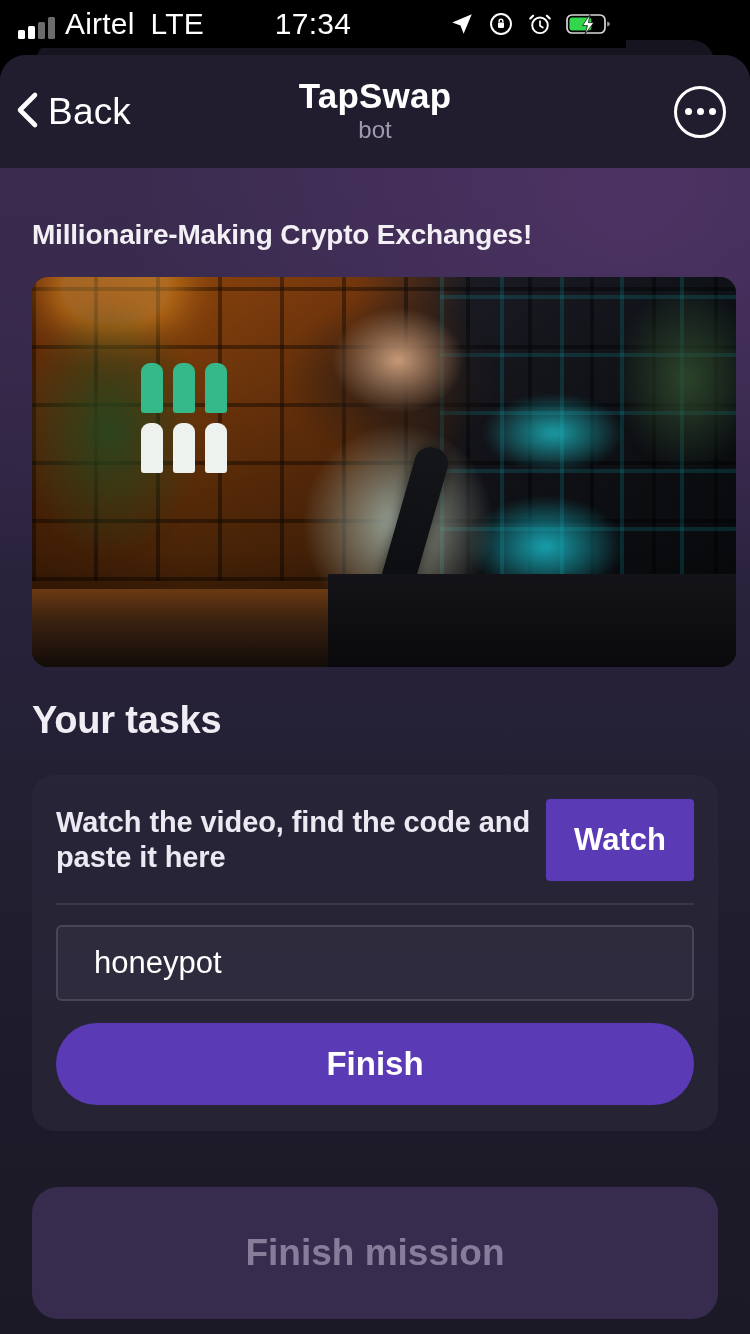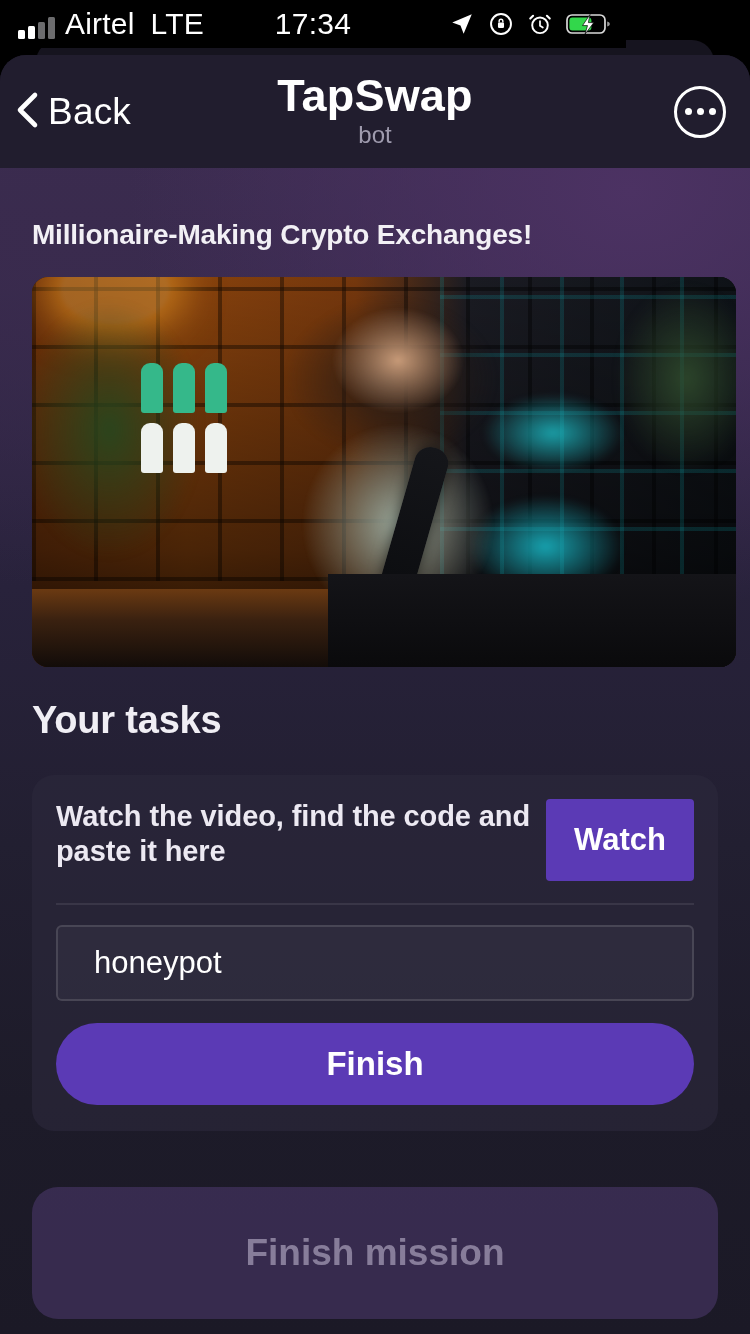--- a/index.html
+++ b/index.html
@@ -47,21 +47,21 @@
     background:#211d2e;
     display:flex; align-items:center; justify-content:center;
   }
   .back{
     position:absolute; left:14px; top:50%; transform:translateY(-50%);
     display:flex; align-items:flex-start; gap:8px; color:#fff; cursor:pointer;
   }
   .back .chev{ width:26px; height:38px; display:block; }
   .back-label{ font-size:37px; font-weight:400; letter-spacing:.2px; }
   .htitle{ text-align:center; line-height:1.04; margin-top:-2px; }
-  .htitle .t1{ font-size:45px; font-weight:700; color:#fff; letter-spacing:.2px; }
+  .htitle .t1{ font-size:35px; font-weight:700; color:#fff; letter-spacing:.2px; }
   .htitle .t2{ font-size:24px; font-weight:400; color:#9f9bae; margin-top:3px; }
   .more{
     position:absolute; right:24px; top:50%; transform:translateY(-50%);
     width:52px; height:52px; border:3px solid #fff; border-radius:50%;
     display:flex; align-items:center; justify-content:center; gap:5px; cursor:pointer;
   }
   .more i{ width:7px; height:7px; border-radius:50%; background:#fff; display:block; }
 
   
   .content{
@@ -134,21 +134,21 @@
     background:linear-gradient(180deg, #141418 0%, #0a0a0c 100%); }
 
   
   .sect-title{ margin-top:32px; font-size:38px; font-weight:700; color:#f0eef4; letter-spacing:-.2px; }
 
   
   .task-card{
     margin-top:33px; width:686px; background:rgba(44,40,60,.62);
     border-radius:22px; padding:24px 24px 26px 24px;
   }
-  .task-row{ display:flex; align-items:flex-start; gap:2px; }
+  .task-row{ display:flex; align-items:center; gap:2px; }
   .task-text{
     flex:1; font-size:29px; font-weight:700; color:#ece9f2; line-height:1.2; letter-spacing:-.1px;
   }
   .watch-btn{
     flex:0 0 auto; min-width:148px; height:82px; border-radius:4px;
     background:#5b3ab5; color:#fff; font-size:31px; font-weight:700;
     display:flex; align-items:center; justify-content:center; cursor:pointer; border:none;
     font-family:"Liberation Sans", sans-serif;
   }
   .divider{ height:2px; background:rgba(255,255,255,.085); margin:22px 0 20px 0; }

